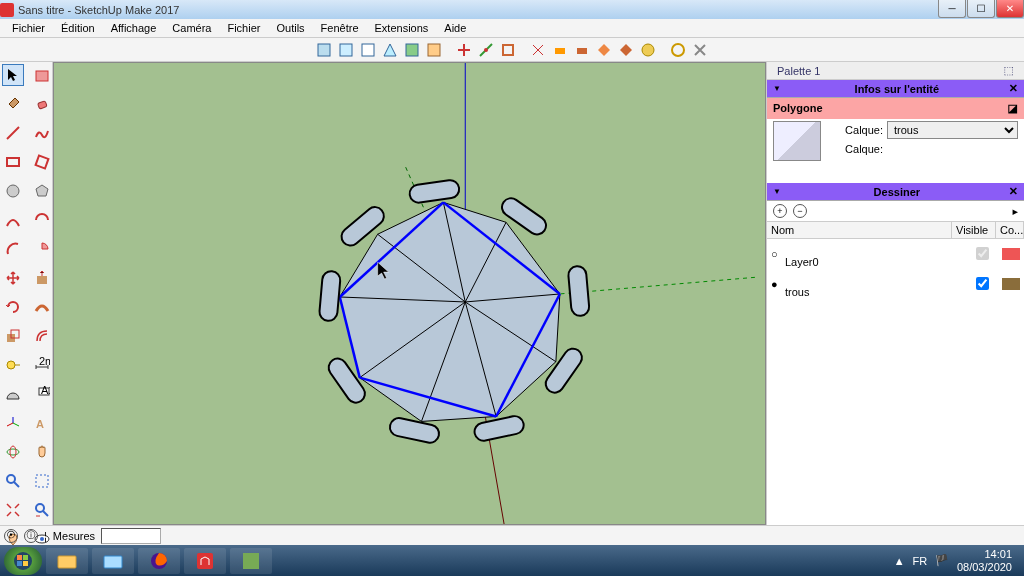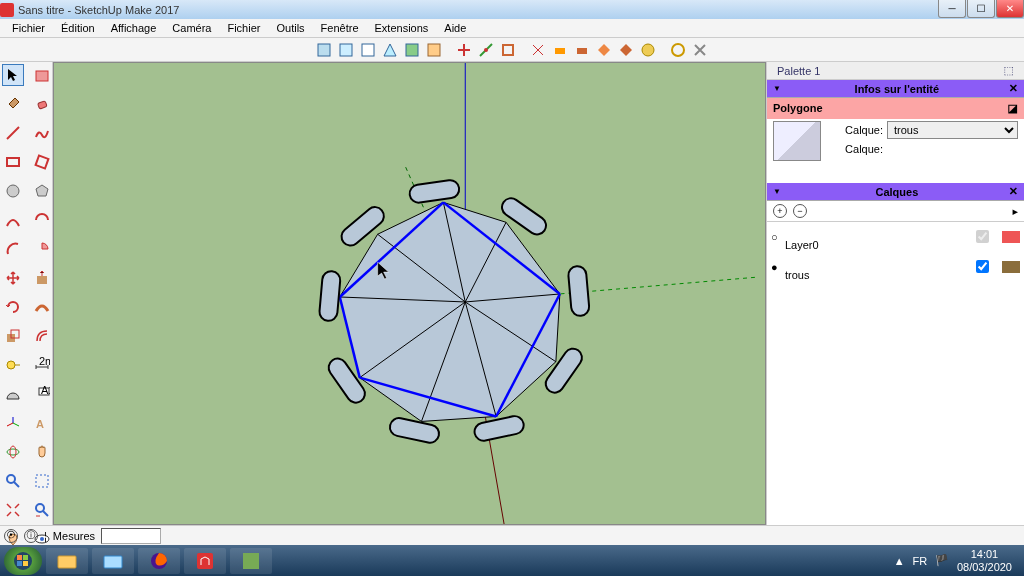--- a/index.html
+++ b/index.html
@@ -53,21 +53,21 @@
 
 .statusbar { height: 20px; background: #f4f4f4; border-top: 1px solid #ccc; display: flex; align-items: center; padding: 0 4px; gap: 6px; }
 .statusbar .hint { flex: 1; }
 .statusbar .mbox { border: 1px inset #aaa; padding: 1px 4px; min-width: 60px; background: #fff; }
 
 
 .taskbar { height: 31px; background: linear-gradient(to bottom, #4a6a8a, #1a3a5a); display: flex; align-items: center; padding: 0 4px; }
 .start { width: 38px; height: 28px; border-radius: 14px; background: radial-gradient(circle, #7c4, #253); display: flex; align-items: center; justify-content: center; }
 .tbitem { width: 42px; height: 26px; margin-left: 4px; background: rgba(255,255,255,0.1); border-radius: 2px; display: flex; align-items: center; justify-content: center; }
 .tray { margin-left: auto; display: flex; align-items: center; color: #fff; gap: 8px; padding-right: 8px; }
-.tray .time { text-align: center; line-height: 1.1; }
+.tray .time { text-align: right; line-height: 1.1; }
 
 .circ-btn { width: 14px; height: 14px; border: 1px solid #555; border-radius: 50%; display: inline-flex; align-items: center; justify-content: center; font-size: 9px; line-height: 1; }
 </style>
 </head>
 <body>
 
 <div class="titlebar">
   <div class="icon"></div>
   <div class="title">Sans titre - SketchUp Make 2017</div>
   <div class="winbtns">
@@ -434,28 +434,33 @@
           </div>
           <div class="entity-row">
             <label>Calque:</label>
           </div>
         </div>
       </div>
       <div style="height:20px;"></div>
     </div>
 
     <div class="panel-sec">
-      <span>Calques</span>
+      <span>Dessiner</span>
       <span>✕</span>
     </div>
     <div class="layers-hdr">
       <span class="circ-btn">+</span>
       <span class="circ-btn">−</span>
       <span style="flex:1"></span>
       <span>▸</span>
+    </div>
+    <div class="layers-cols">
+      <div style="flex:1">Nom</div>
+      <div style="width:44px">Visible</div>
+      <div style="width:28px">Co...</div>
     </div>
     <div class="layer-row">
       <span class="rad">○</span>
       <span class="nm">Layer0</span>
       <span class="vis"><input type="checkbox" checked="" disabled="" style=""></span>
       <span class="sw" style="background:#e55"></span>
     </div>
     <div class="layer-row">
       <span class="rad">●</span>
       <span class="nm">trous</span>

